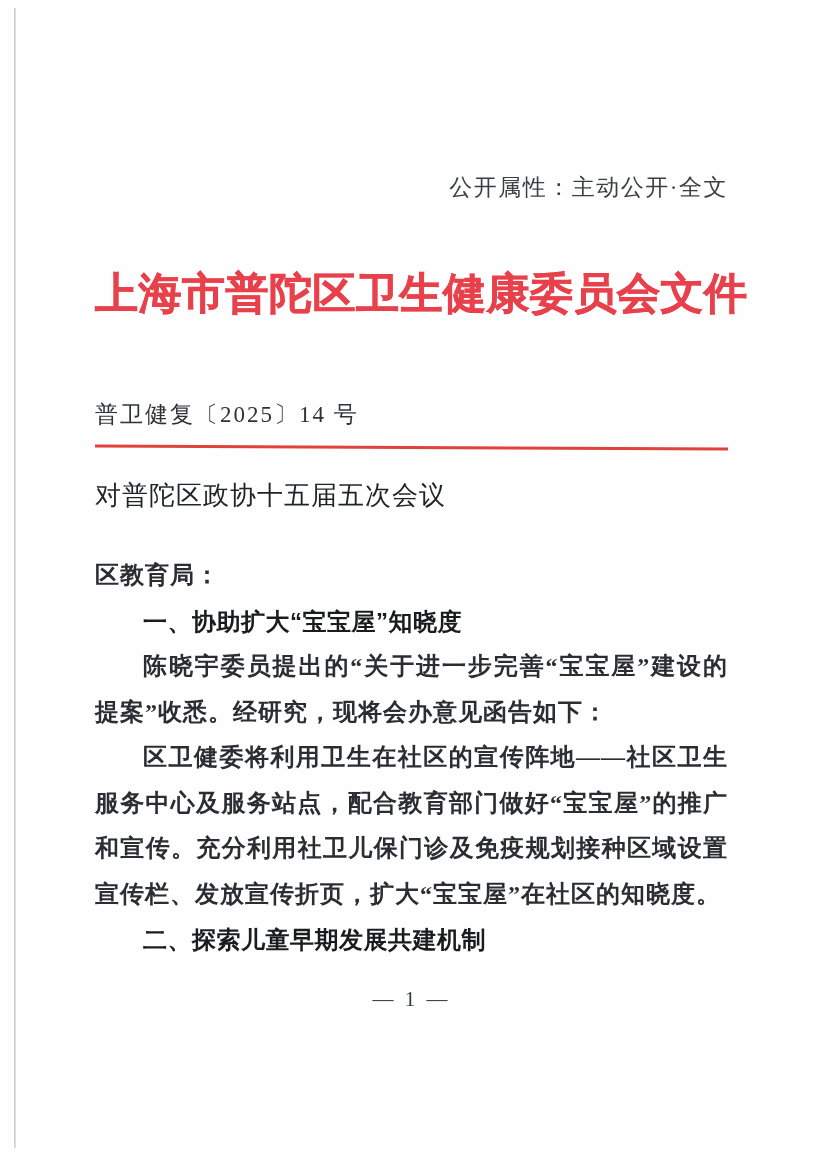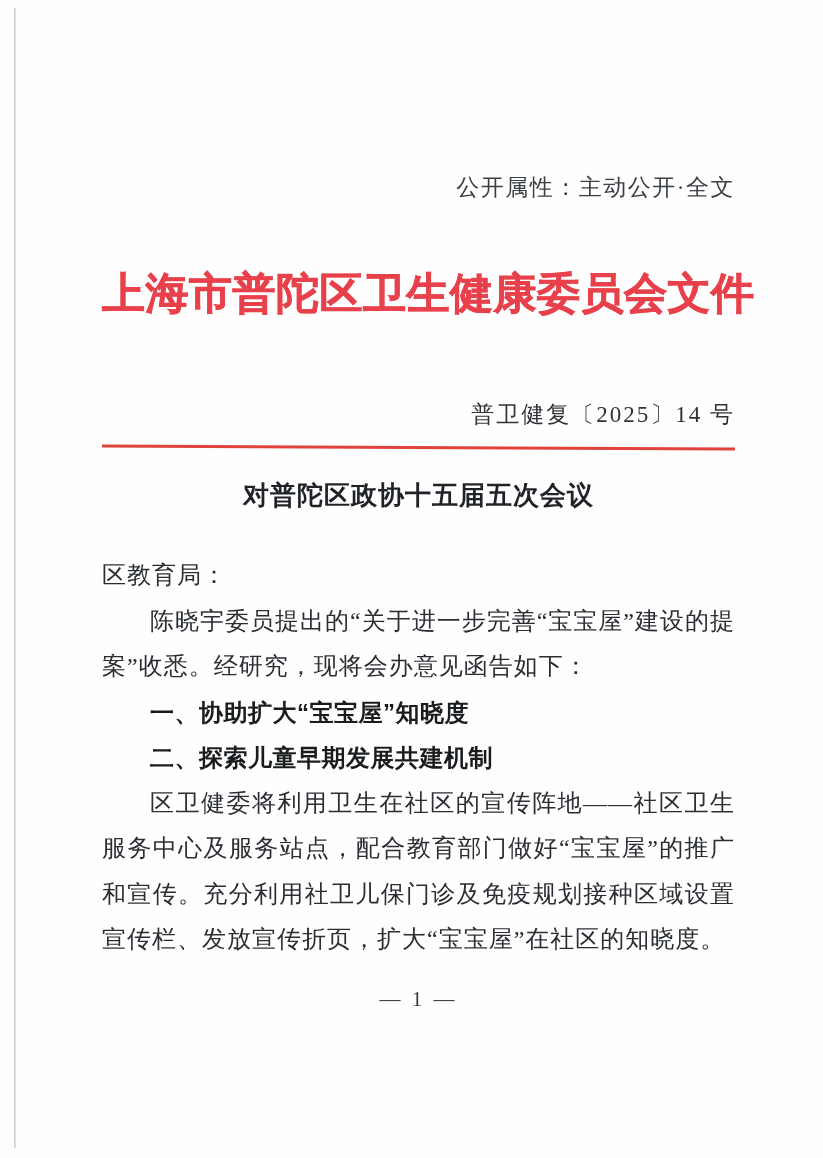--- a/index.html
+++ b/index.html
@@ -22,72 +22,72 @@
     top: 8px;
     width: 2px;
     height: 1140px;
     background: linear-gradient(to right, #c3c5c7, #e7e8e9);
   }
   .content {
     position: absolute;
     left: 95px;
     top: 0;
     width: 633px;
-    margin-left: 7px;
   }
   .publicity {
     margin-top: 172px;
     text-align: right;
     font-size: 23px;
     letter-spacing: 1.5px;
     color: #3a3f44;
   }
   .agency-title {
     margin-top: 62px;
     text-align: right;
     font-size: 43px;
     font-weight: bold;
     color: #e8414b;
     letter-spacing: 0.5px;
     white-space: nowrap;
     -webkit-text-stroke: 0.6px #e8414b;
   }
   .doc-number {
     margin-top: 76px;
-    text-align: right;
+    text-align: left;
     font-size: 23px;
     letter-spacing: 2px;
     color: #2f3338;
   }
   .red-rule {
     margin-top: 16px;
     width: 100%;
     height: 3px;
     background: #e0423c;
     transform: rotate(0.25deg);
   }
   .doc-title {
     margin-top: 26px;
-    text-align: center;
+    text-align: left;
     font-size: 26px;
-    font-weight: bold;
+    font-weight: normal;
     line-height: 42px;
     letter-spacing: 1px;
     color: #1f2328;
   }
   .body-text {
     margin-top: 36px;
     font-size: 24px;
     line-height: 45.5px;
     letter-spacing: 1px;
     text-align: justify;
     color: #2a2e33;
   }
   .body-text p {
     margin: 0;
+    font-weight: bold;
   }
   .indent {
     text-indent: 2em;
   }
   .section-heading {
     font-weight: bold;
     font-family: "Liberation Sans", "DejaVu Sans", sans-serif;
     color: #191c1f;
     letter-spacing: 0.5px;
   }
@@ -114,22 +114,22 @@
     <div class="doc-number">普卫健复〔2025〕14 号</div>
 
     <div class="red-rule"></div>
 
     <div class="doc-title">
       <div>对普陀区政协十五届五次会议</div>
     </div>
 
     <div class="body-text">
       <p>区教育局：</p>
+      <p class="indent section-heading">一、协助扩大“宝宝屋”知晓度</p>
       <p class="indent">陈晓宇委员提出的“关于进一步完善“宝宝屋”建设的提案”收悉。经研究，现将会办意见函告如下：</p>
-      <p class="indent section-heading">一、协助扩大“宝宝屋”知晓度</p>
+      <p class="indent">区卫健委将利用卫生在社区的宣传阵地——社区卫生服务中心及服务站点，配合教育部门做好“宝宝屋”的推广和宣传。充分利用社卫儿保门诊及免疫规划接种区域设置宣传栏、发放宣传折页，扩大“宝宝屋”在社区的知晓度。</p>
       <p class="indent section-heading">二、探索儿童早期发展共建机制</p>
-      <p class="indent">区卫健委将利用卫生在社区的宣传阵地——社区卫生服务中心及服务站点，配合教育部门做好“宝宝屋”的推广和宣传。充分利用社卫儿保门诊及免疫规划接种区域设置宣传栏、发放宣传折页，扩大“宝宝屋”在社区的知晓度。</p>
     </div>
 
     <div class="page-number">— 1 —</div>
 
   </div>
 </div>
 
 </body></html>

